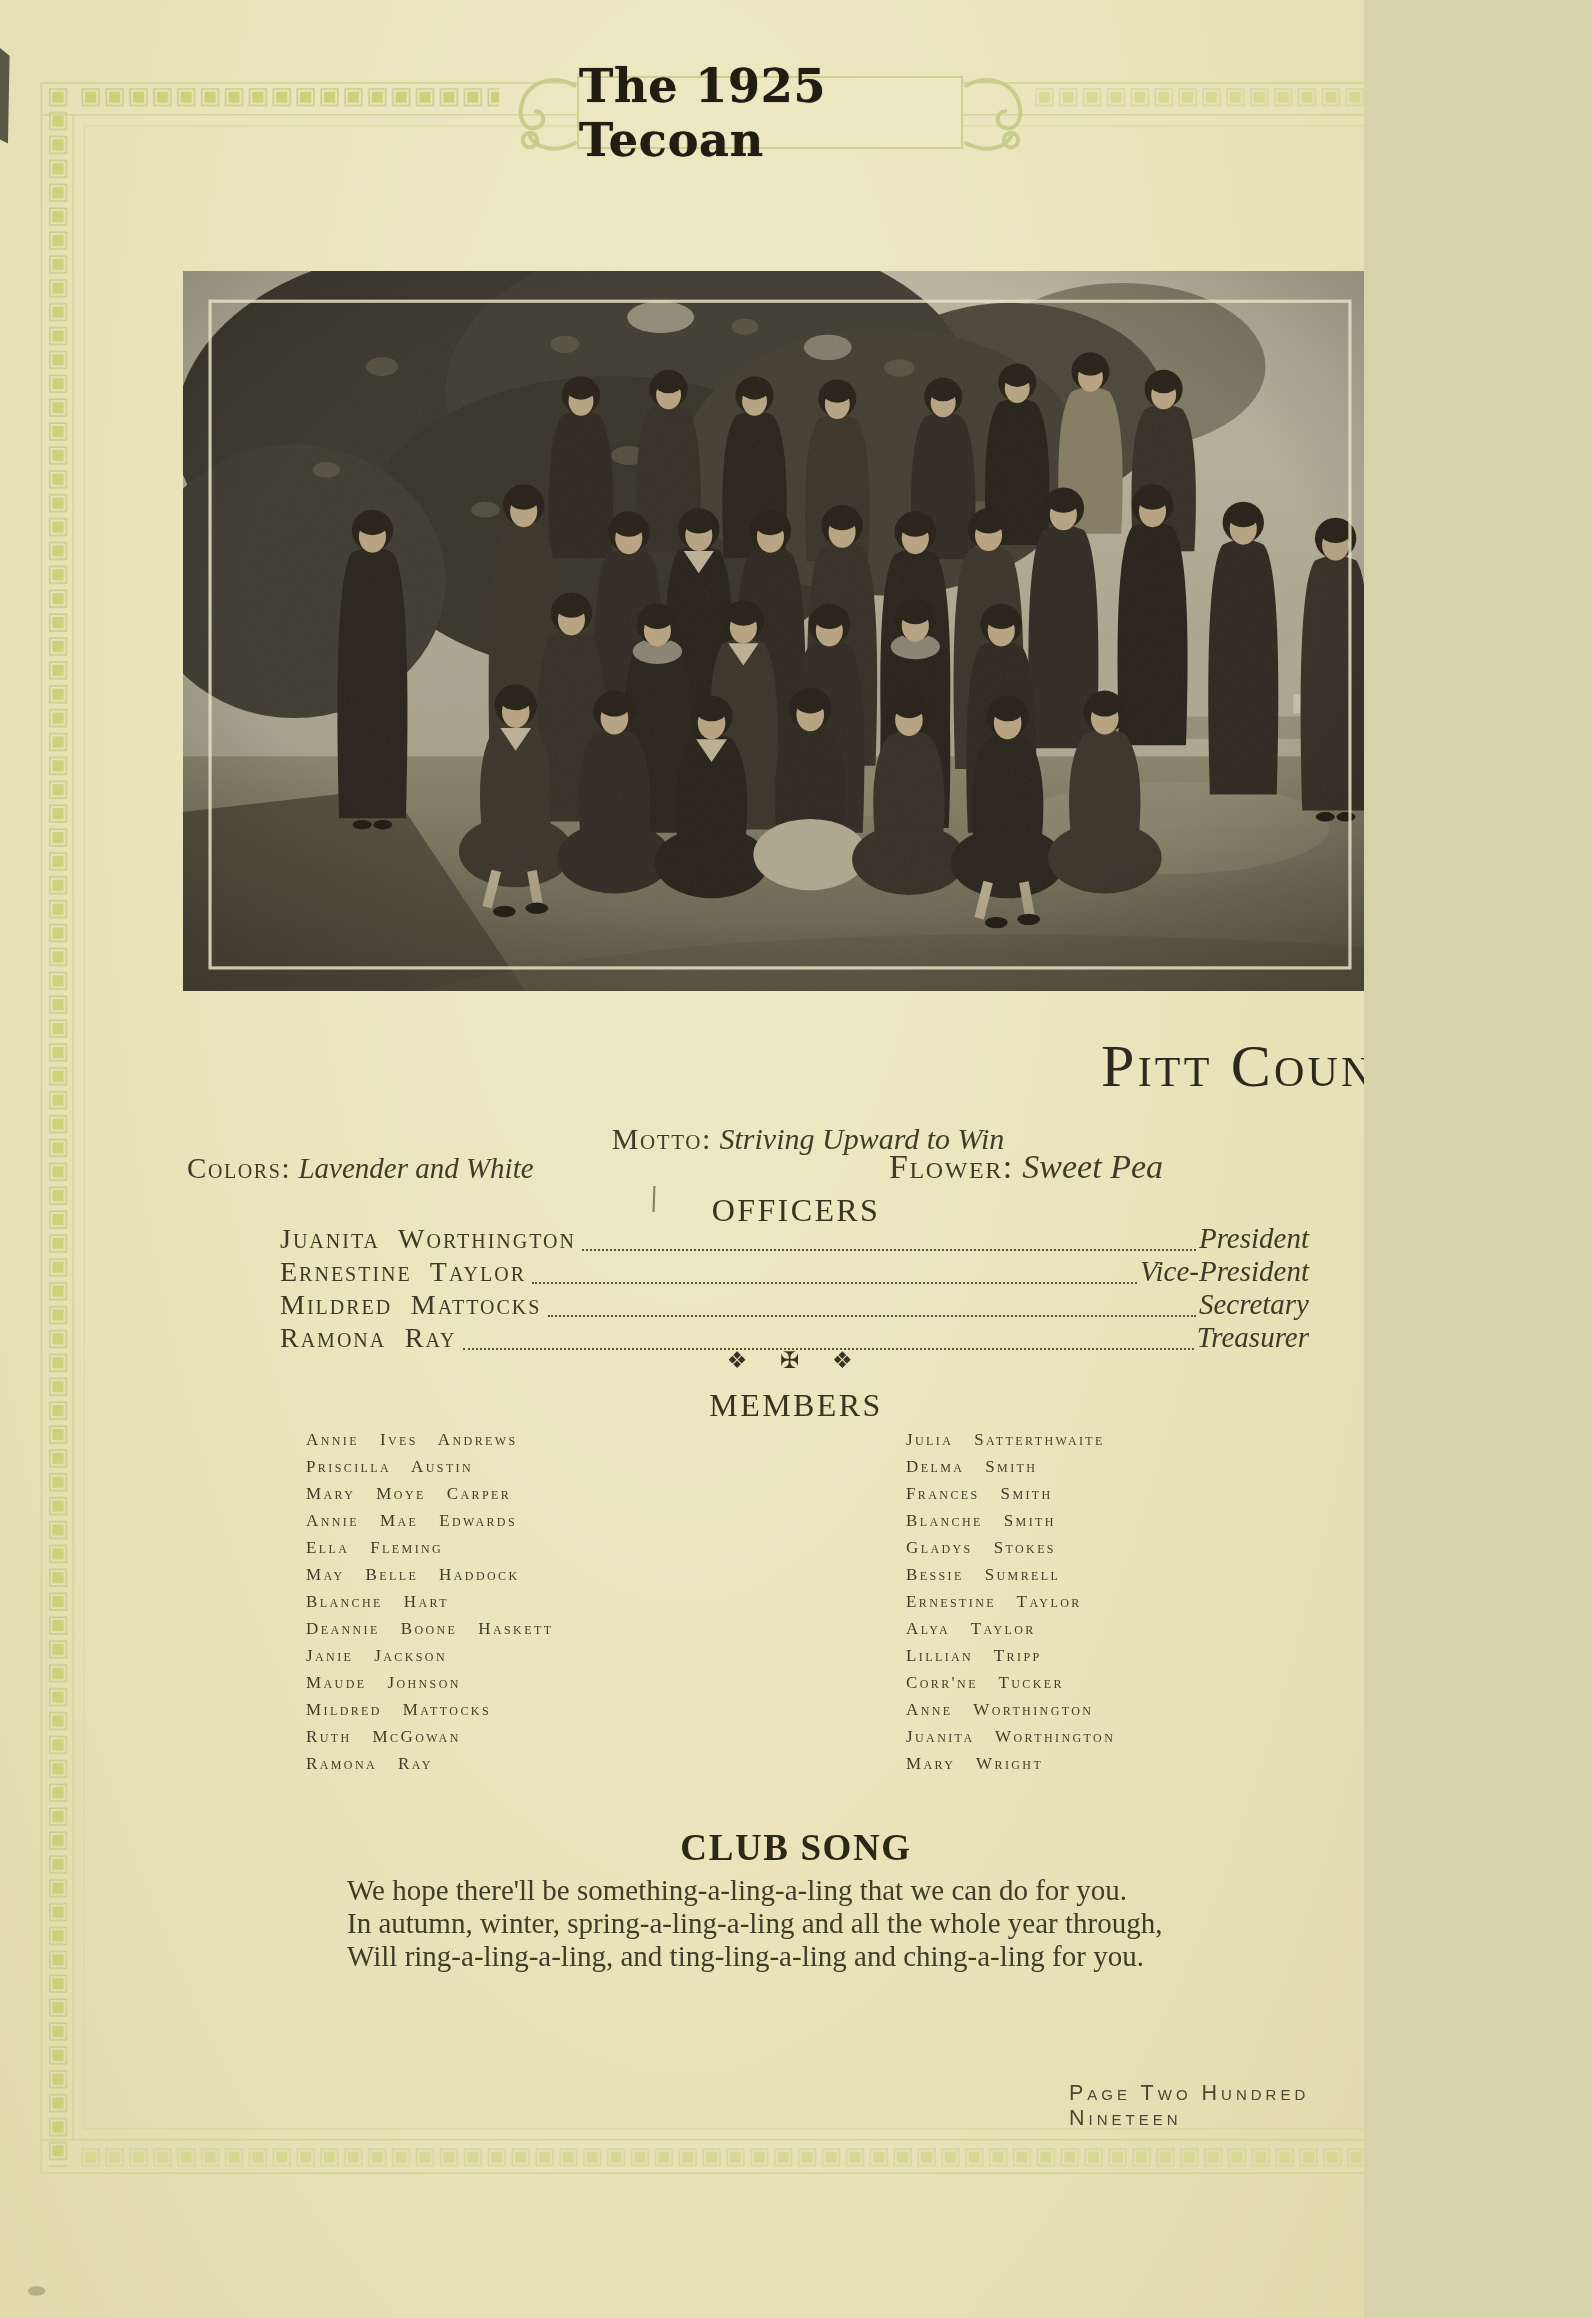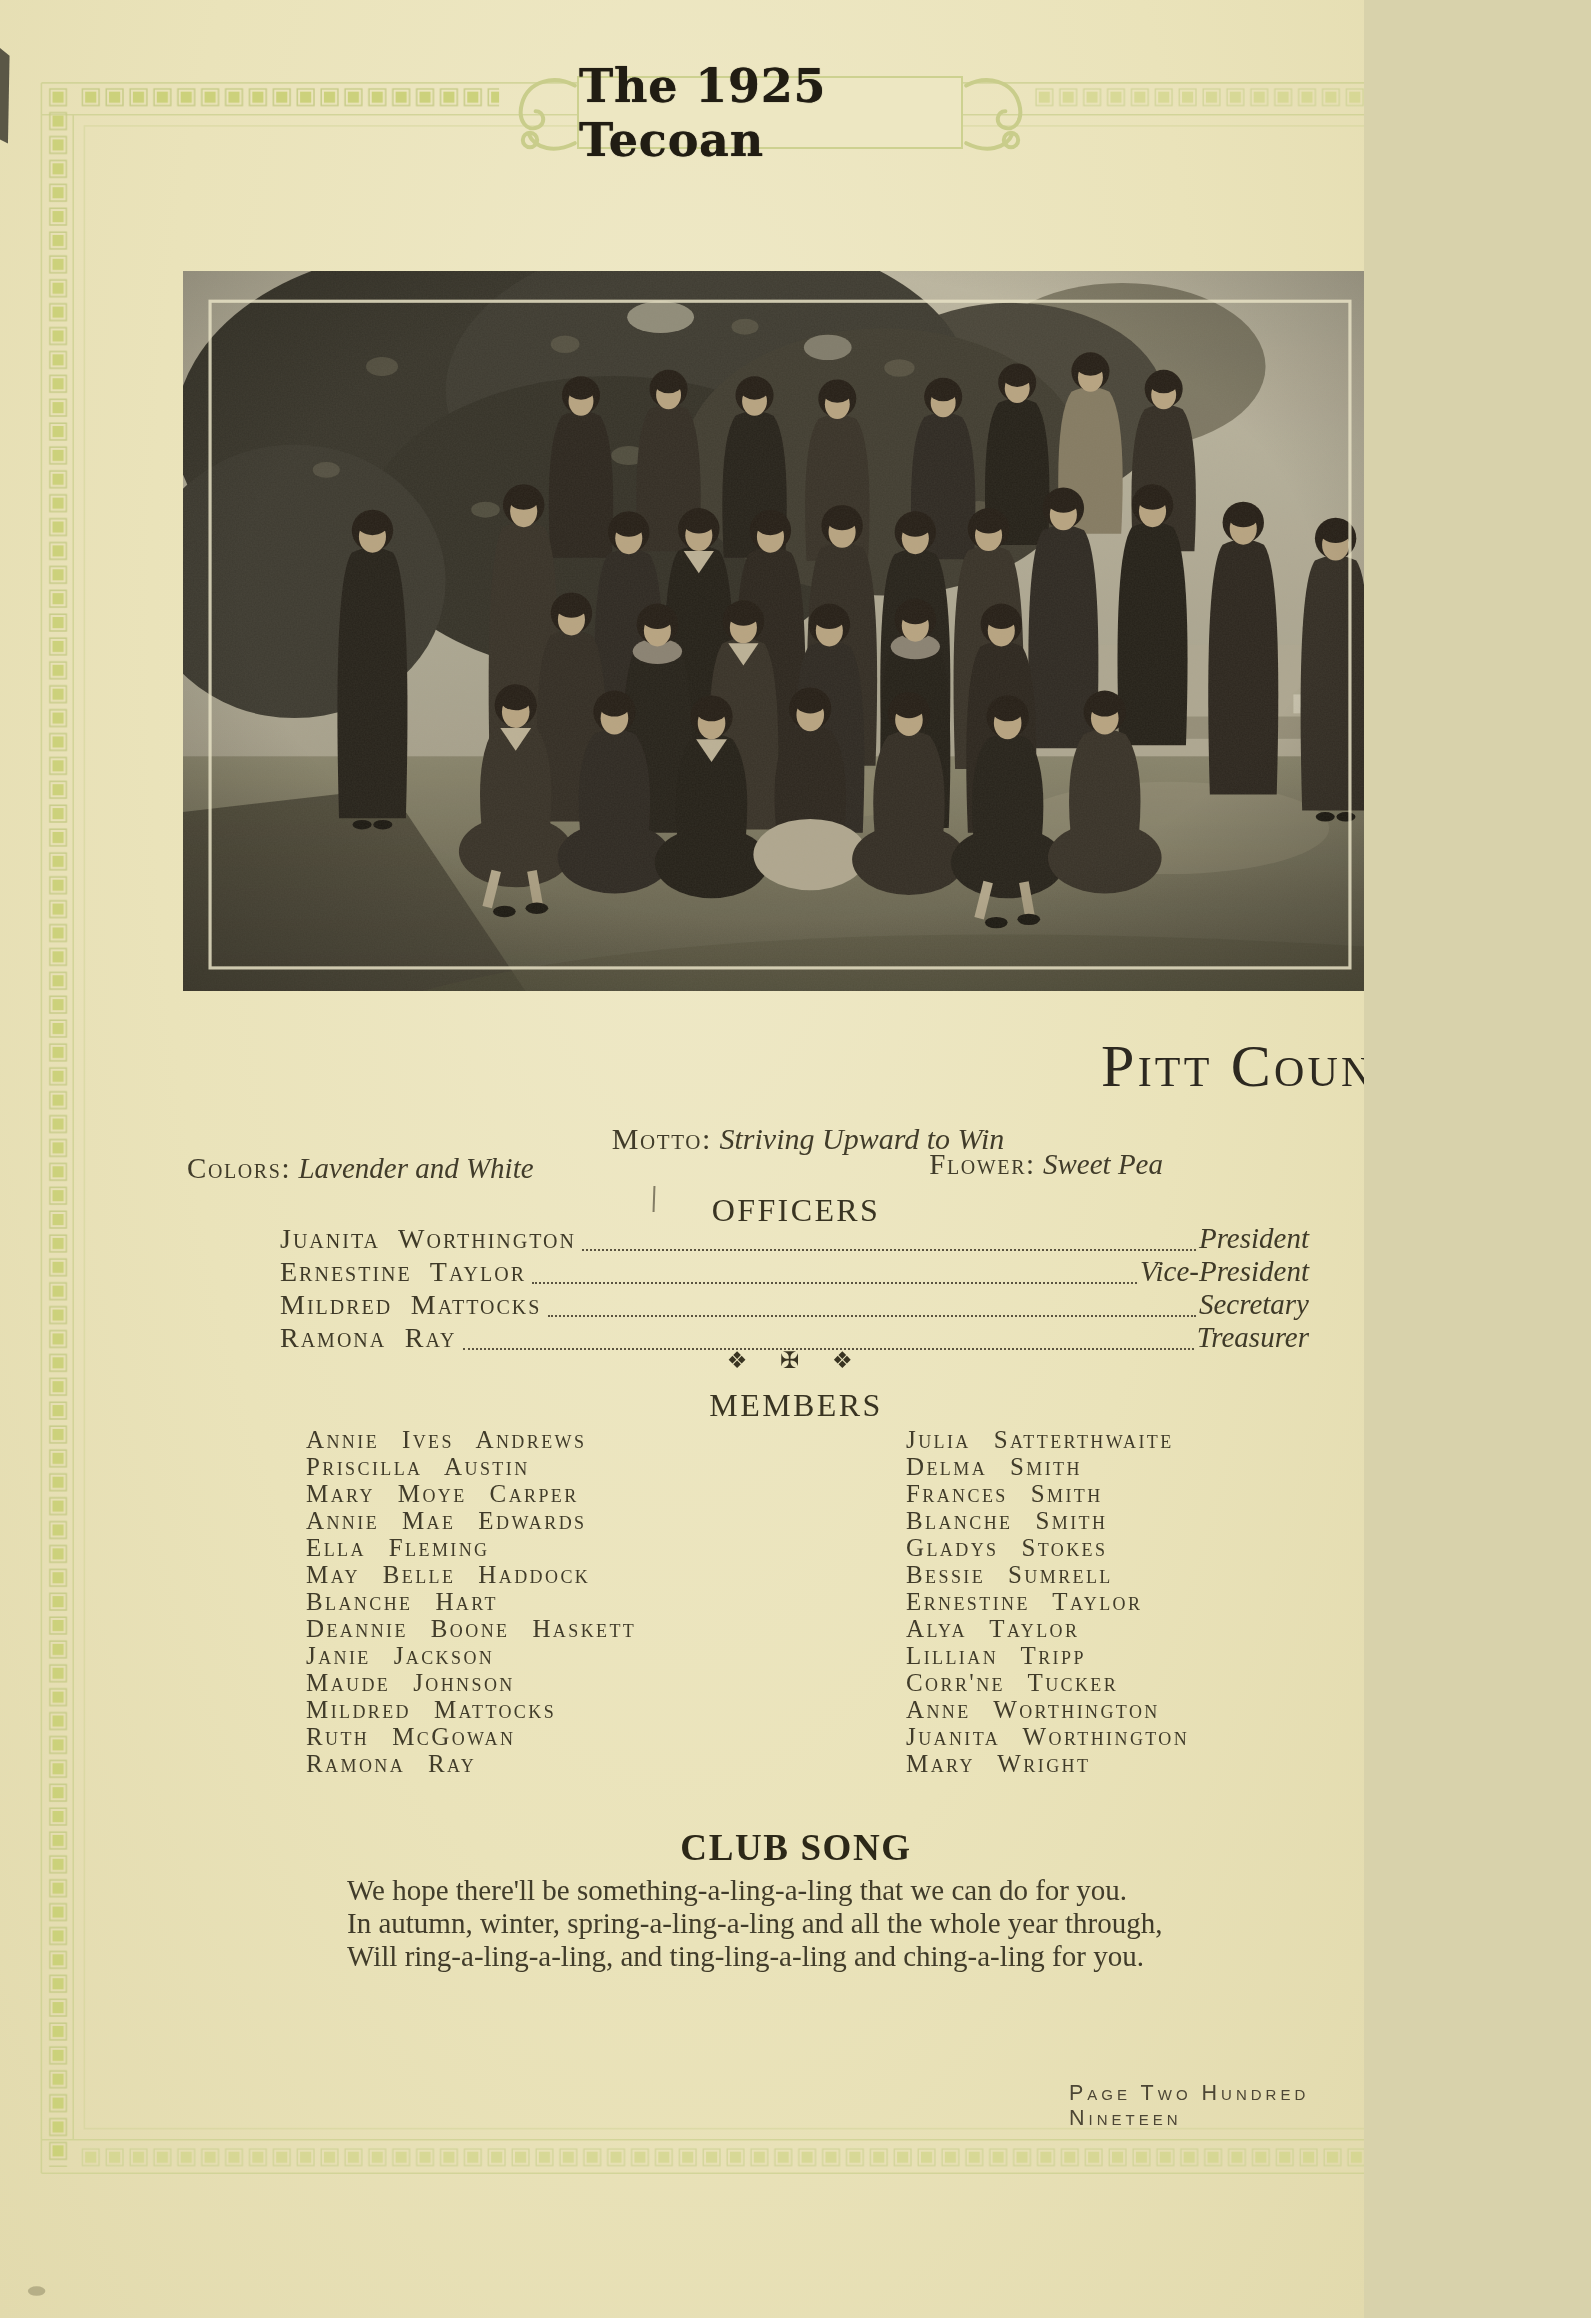--- a/index.html
+++ b/index.html
@@ -33,21 +33,21 @@
   
   .club-title {
     left:0; top:1032px; width:1592px; text-align:right;
     font-size:60px; font-weight:normal; font-variant:small-caps;
     letter-spacing:3.2px; color:#2d2920;
   }
   .motto-line { left:12px; top:1122px; width:1592px; text-align:center; font-size:30px; color:#413c2a; }
   .motto-label, .cf-label { font-variant:small-caps; letter-spacing:1.6px; }
   .motto-value, .cf-value { font-style:italic; }
   .colors-line { left:187px; top:1152px; font-size:29px; color:#413c2a; }
-  .flower-line { right:201px; top:1148px; font-size:29px; color:#413c2a; }
+  .flower-line { right:201px; top:1148px; font-size:34px; color:#413c2a; }
 
   .h-center {
     left:0; width:1592px; text-align:center; font-weight:normal;
     color:#393422; letter-spacing:2.4px;
   }
   .h-officers { top:1192px; font-size:32px; }
   .h-members  { top:1387px; font-size:32px; }
   .h-song     { top:1826px; font-size:37px; font-weight:bold; letter-spacing:1.6px; color:#2c2818; }
 
   .stray-mark { left:653px; top:1186px; width:2.4px; height:25.5px; background:#4a4433; opacity:.65; transform:rotate(2deg); }
@@ -60,21 +60,21 @@
   .o-title { font-style:italic; font-size:29px; white-space:nowrap; color:#3f3a28; }
 
   .ornament { left:0; top:1347px; width:1592px; text-align:center;
     font-family:"DejaVu Sans",sans-serif; font-size:23px; letter-spacing:12.7px; color:#393422; }
 
   
   .members-col { top:1426px; }
   .members-left  { left:306px; }
   .members-right { left:906px; }
   .member {
-    display:block; font-variant:small-caps; font-size:25px; line-height:27px;
+    display:block; font-variant:small-caps; font-size:17px; line-height:27px;
     letter-spacing:2.4px; word-spacing:14.3px; white-space:nowrap; color:#413c2a;
   }
 
   
   .song-block { left:347px; top:1874px; width:971px; font-size:29px; line-height:33px; color:#413c2a; }
 
   
   .footer {
     left:1021px; top:2081px;
     font-family:"Liberation Sans",sans-serif; font-variant:small-caps;

